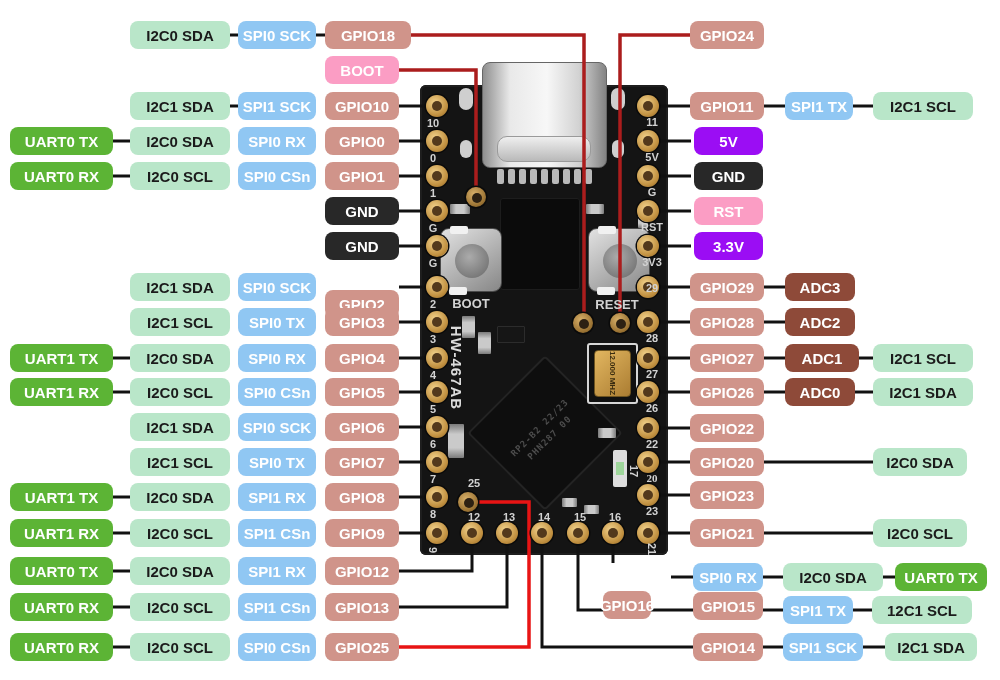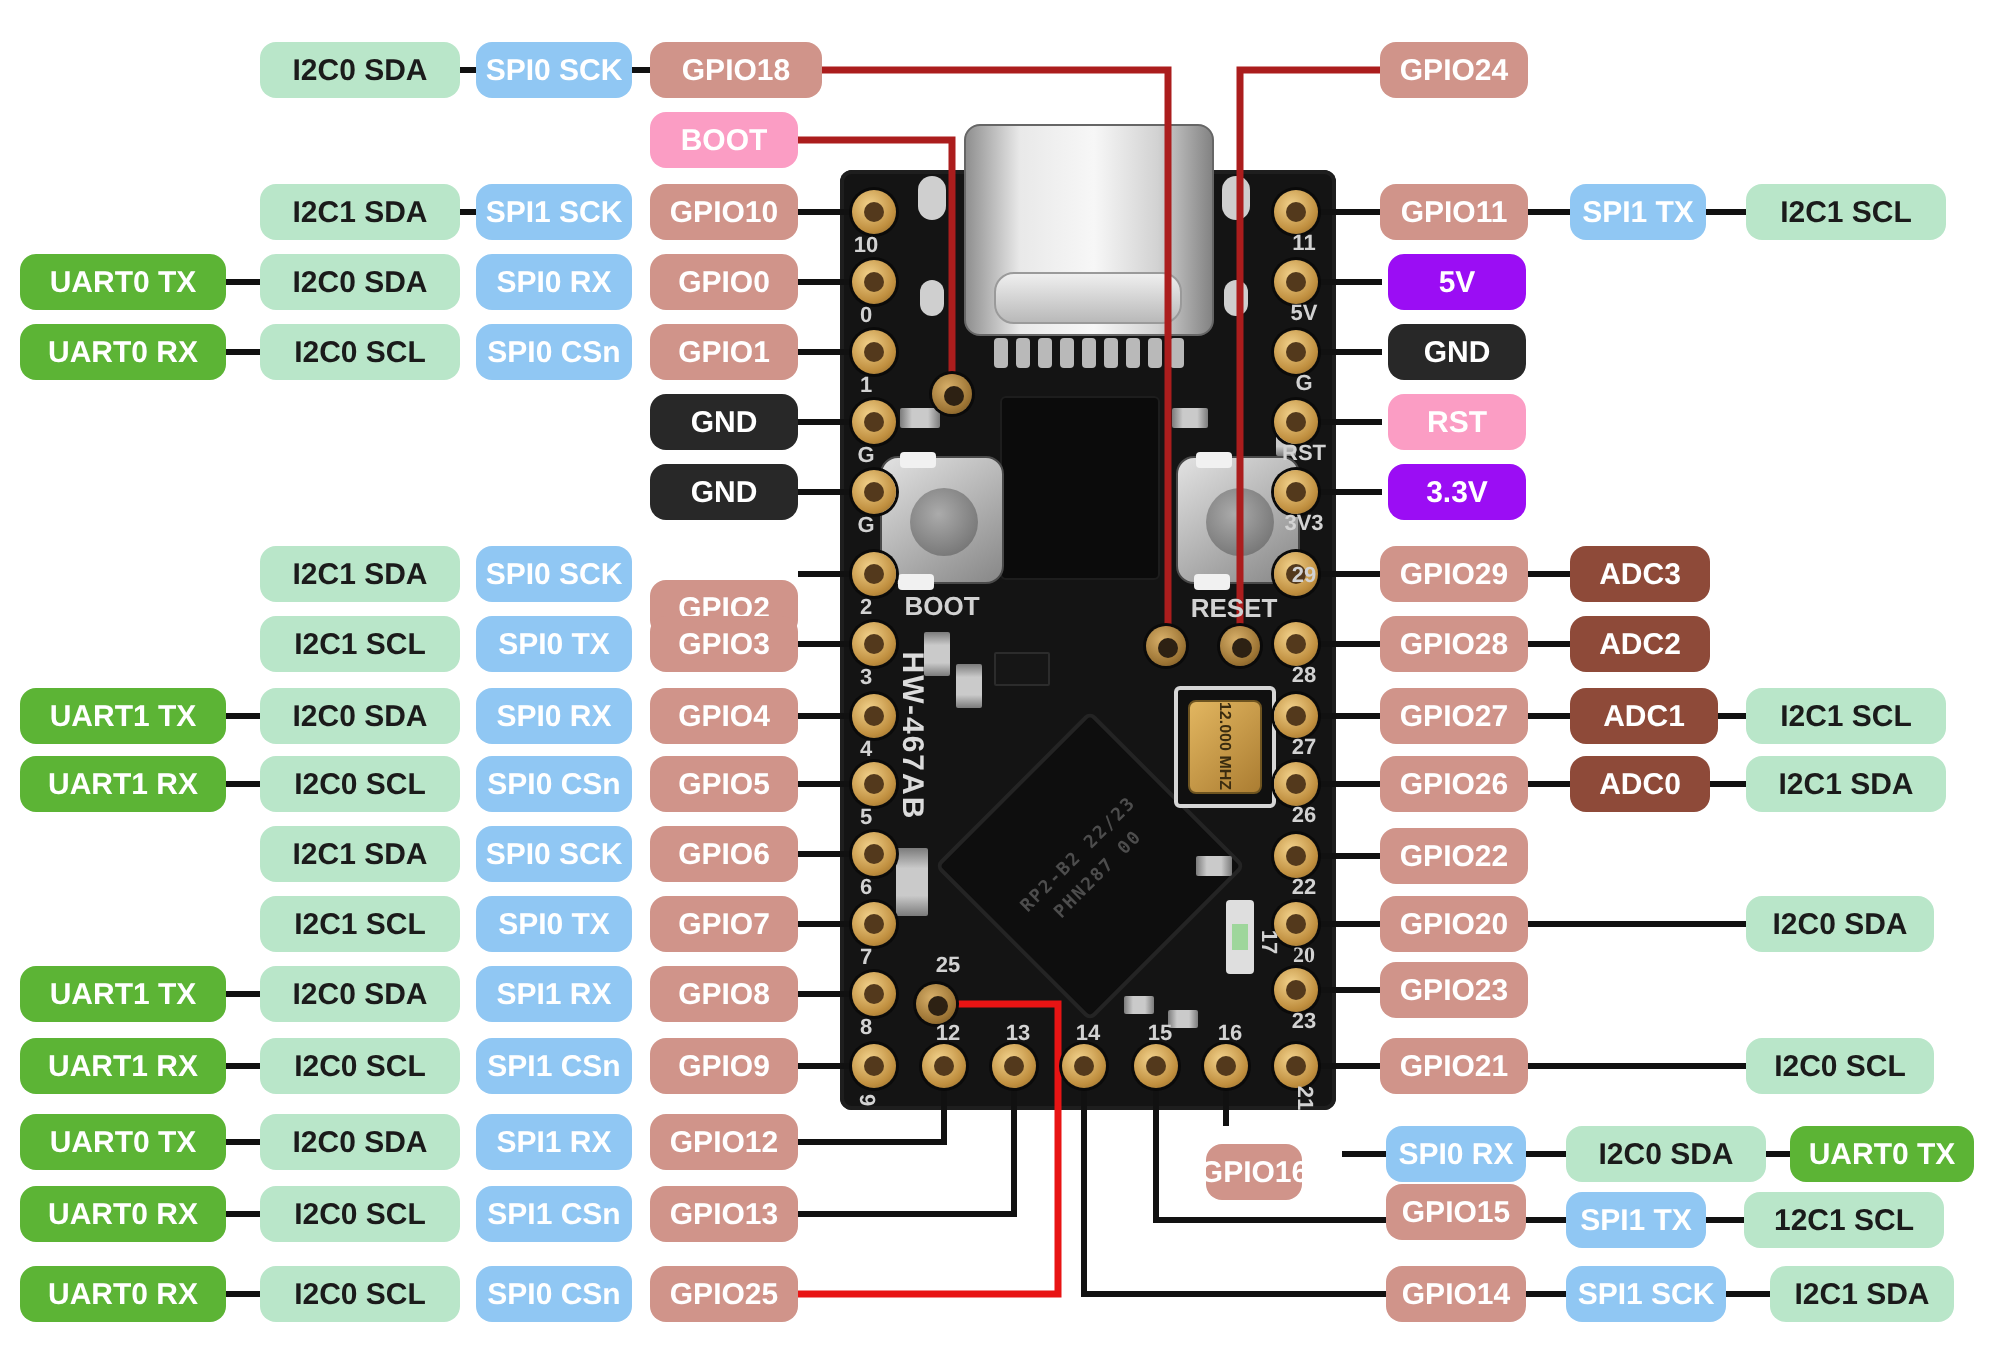--- a/index.html
+++ b/index.html
@@ -257,21 +257,21 @@
     <div class="lbl i2c" style="left:873px;top:344px;width:100px;">I2C1 SCL</div>
     <div class="lbl gpio" style="left:690px;top:378px;width:74px;">GPIO26</div>
     <div class="lbl adc" style="left:785px;top:378px;width:70px;">ADC0</div>
     <div class="lbl i2c" style="left:873px;top:378px;width:100px;">I2C1 SDA</div>
     <div class="lbl gpio" style="left:690px;top:414px;width:74px;">GPIO22</div>
     <div class="lbl gpio" style="left:690px;top:448px;width:74px;">GPIO20</div>
     <div class="lbl i2c" style="left:873px;top:448px;width:94px;">I2C0 SDA</div>
     <div class="lbl gpio" style="left:690px;top:481px;width:74px;">GPIO23</div>
     <div class="lbl gpio" style="left:690px;top:519px;width:74px;">GPIO21</div>
     <div class="lbl i2c" style="left:873px;top:519px;width:94px;">I2C0 SCL</div>
-    <div class="lbl gpio" style="left:603px;top:572px;width:48px;">GPIO16</div>
+    <div class="lbl gpio" style="left:603px;top:591px;width:48px;">GPIO16</div>
     <div class="lbl spi" style="left:693px;top:563px;width:70px;">SPI0 RX</div>
     <div class="lbl i2c" style="left:783px;top:563px;width:100px;">I2C0 SDA</div>
     <div class="lbl uart" style="left:895px;top:563px;width:92px;">UART0 TX</div>
     <div class="lbl gpio" style="left:693px;top:592px;width:70px;">GPIO15</div>
     <div class="lbl spi" style="left:783px;top:596px;width:70px;">SPI1 TX</div>
     <div class="lbl i2c" style="left:872px;top:596px;width:100px;">12C1 SCL</div>
     <div class="lbl gpio" style="left:693px;top:633px;width:70px;">GPIO14</div>
     <div class="lbl spi" style="left:783px;top:633px;width:80px;">SPI1 SCK</div>
     <div class="lbl i2c" style="left:885px;top:633px;width:92px;">I2C1 SDA</div>
     <div class="pin" style="left:426px;top:95px;"></div>

